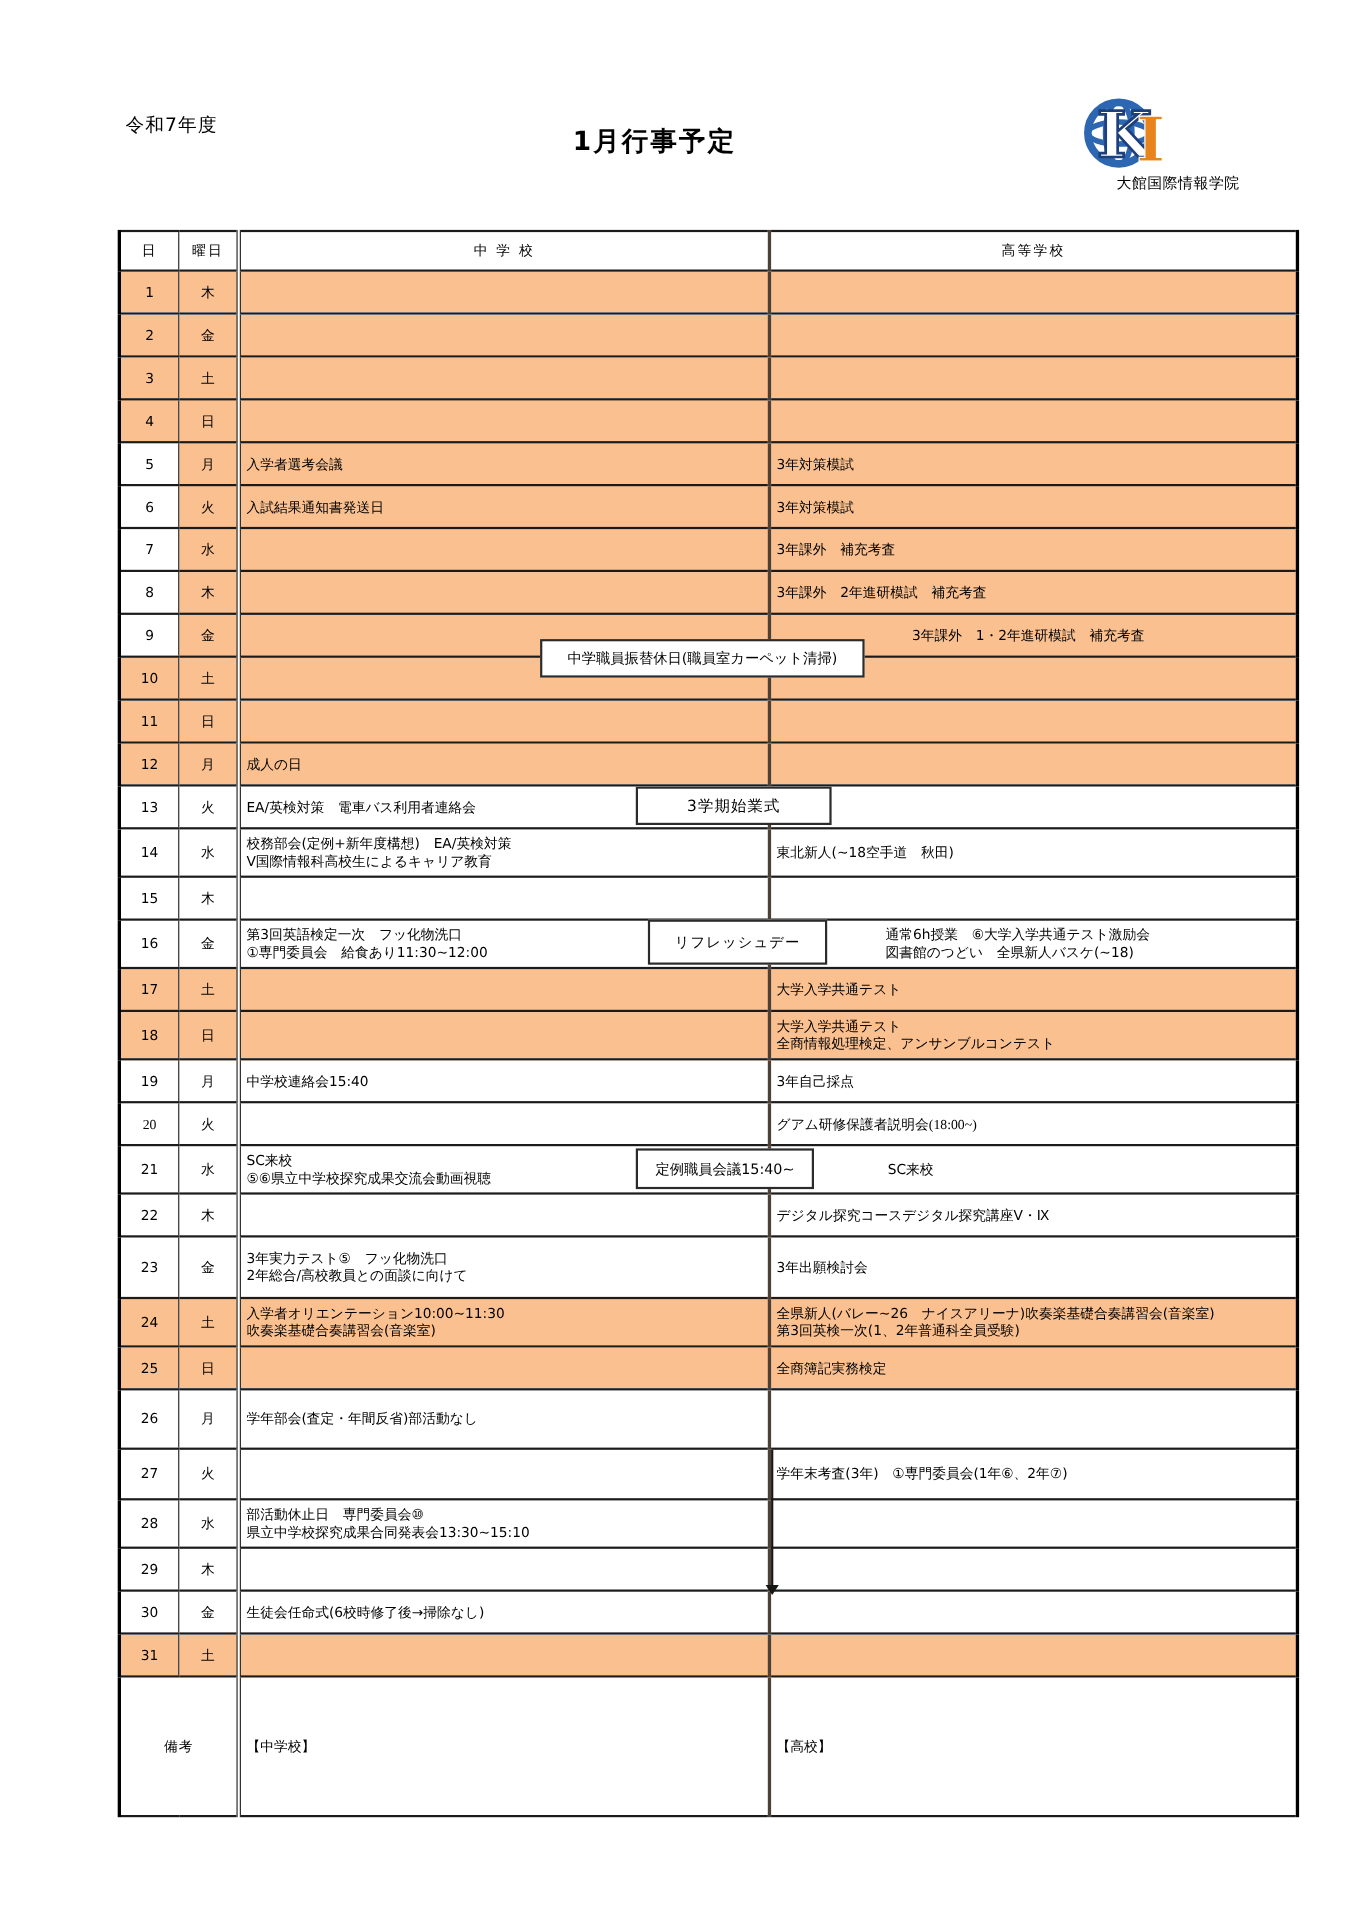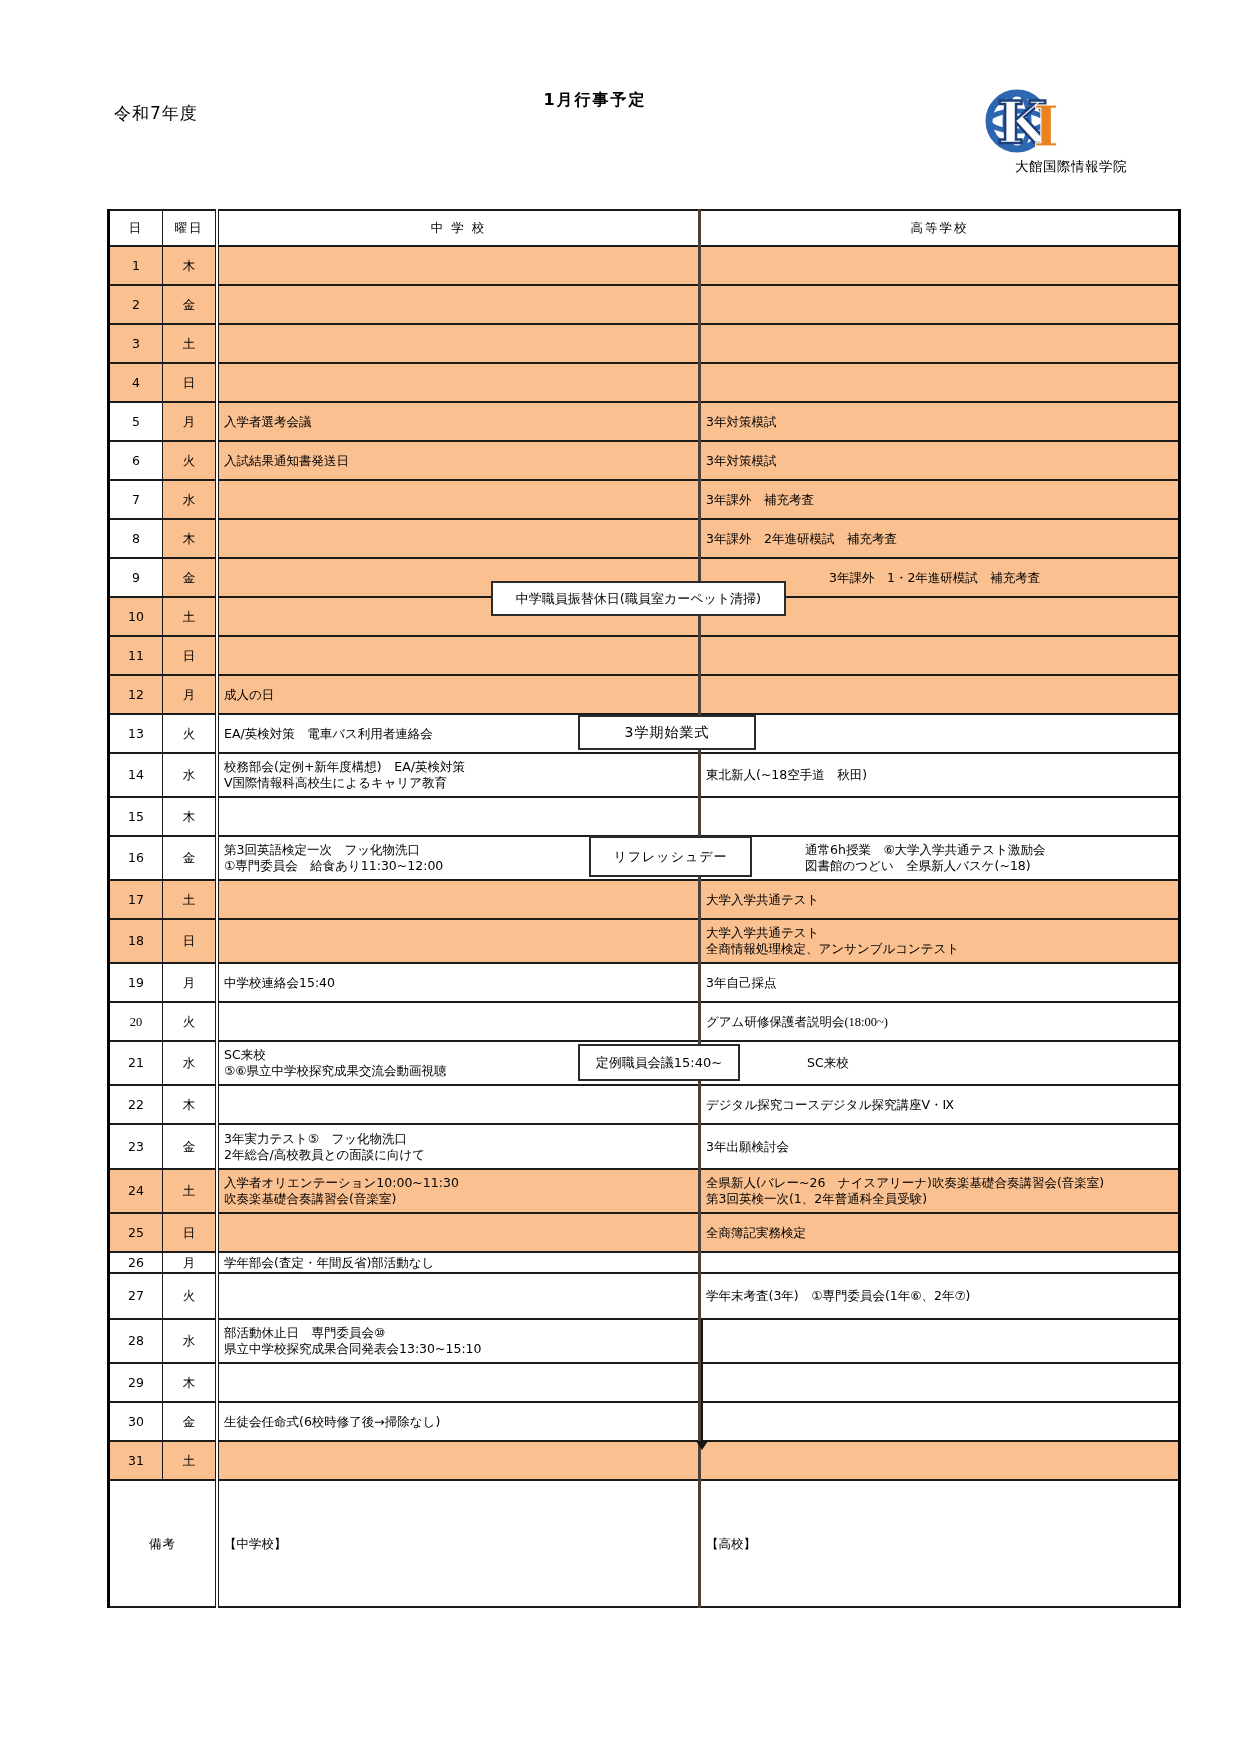--- a/index.html
+++ b/index.html
@@ -1,22 +1,22 @@
 <!DOCTYPE html>
 <html style="--holiday: #FAC090;"><head>
 <meta charset="utf-8">
 <style>
   html,body{margin:0;padding:0;background:#ffffff;}
   .page{
     position:relative;width:1240px;height:1755px;background:#fff;overflow:hidden;
     font-family:"DejaVu Sans","Liberation Sans",sans-serif;color:#000;
   }
   .fiscal-year{position:absolute;left:114px;top:102px;font-size:17px;letter-spacing:1px;}
-  .page-title{position:absolute;left:0;top:90px;width:1190px;text-align:center;
-    font-size:16px;font-weight:bold;letter-spacing:2px;}
+  .page-title{position:absolute;left:0;top:112px;width:1190px;text-align:center;
+    font-size:24px;font-weight:bold;letter-spacing:2px;}
   .logo{position:absolute;left:975px;top:86px;width:104px;height:70px;}
   .school-name{position:absolute;right:113px;top:158px;font-size:13.5px;letter-spacing:.5px;}
 
   table.schedule{
     position:absolute;left:107px;top:209px;width:1020px;
     border-collapse:collapse;table-layout:fixed;
   }
   table.schedule td{
     border-top:2px solid #1b1b1b;border-bottom:2px solid #1b1b1b;
     padding:0 5px;font-size:12.5px;line-height:16px;vertical-align:middle;
@@ -338,21 +338,21 @@
             <span class="ev">22</span>
           </td>
           <td class="c-wd">
             <span class="ev">木</span>
           </td>
           <td class="c-jhs"></td>
           <td class="c-hs">
             <span class="ev">デジタル探究コースデジタル探究講座Ⅴ・Ⅸ</span>
           </td>
         </tr>
-        <tr style="height: 45px;">
+        <tr style="height: 56px;">
           <td class="c-day">
             <span class="ev">23</span>
           </td>
           <td class="c-wd">
             <span class="ev">金</span>
           </td>
           <td class="c-jhs">
             <span class="ev">3年実力テスト⑤　フッ化物洗口</span>
             <span class="ev">2年総合/高校教員との面談に向けて</span>
           </td>
@@ -381,21 +381,21 @@
             <span class="ev">25</span>
           </td>
           <td class="c-wd shaded">
             <span class="ev">日</span>
           </td>
           <td class="c-jhs shaded"></td>
           <td class="c-hs shaded">
             <span class="ev">全商簿記実務検定</span>
           </td>
         </tr>
-        <tr style="height: 21px;">
+        <tr style="height: 54px;">
           <td class="c-day">
             <span class="ev">26</span>
           </td>
           <td class="c-wd">
             <span class="ev">月</span>
           </td>
           <td class="c-jhs">
             <span class="ev">学年部会(査定・年間反省)部活動なし</span>
           </td>
           <td class="c-hs"></td>

